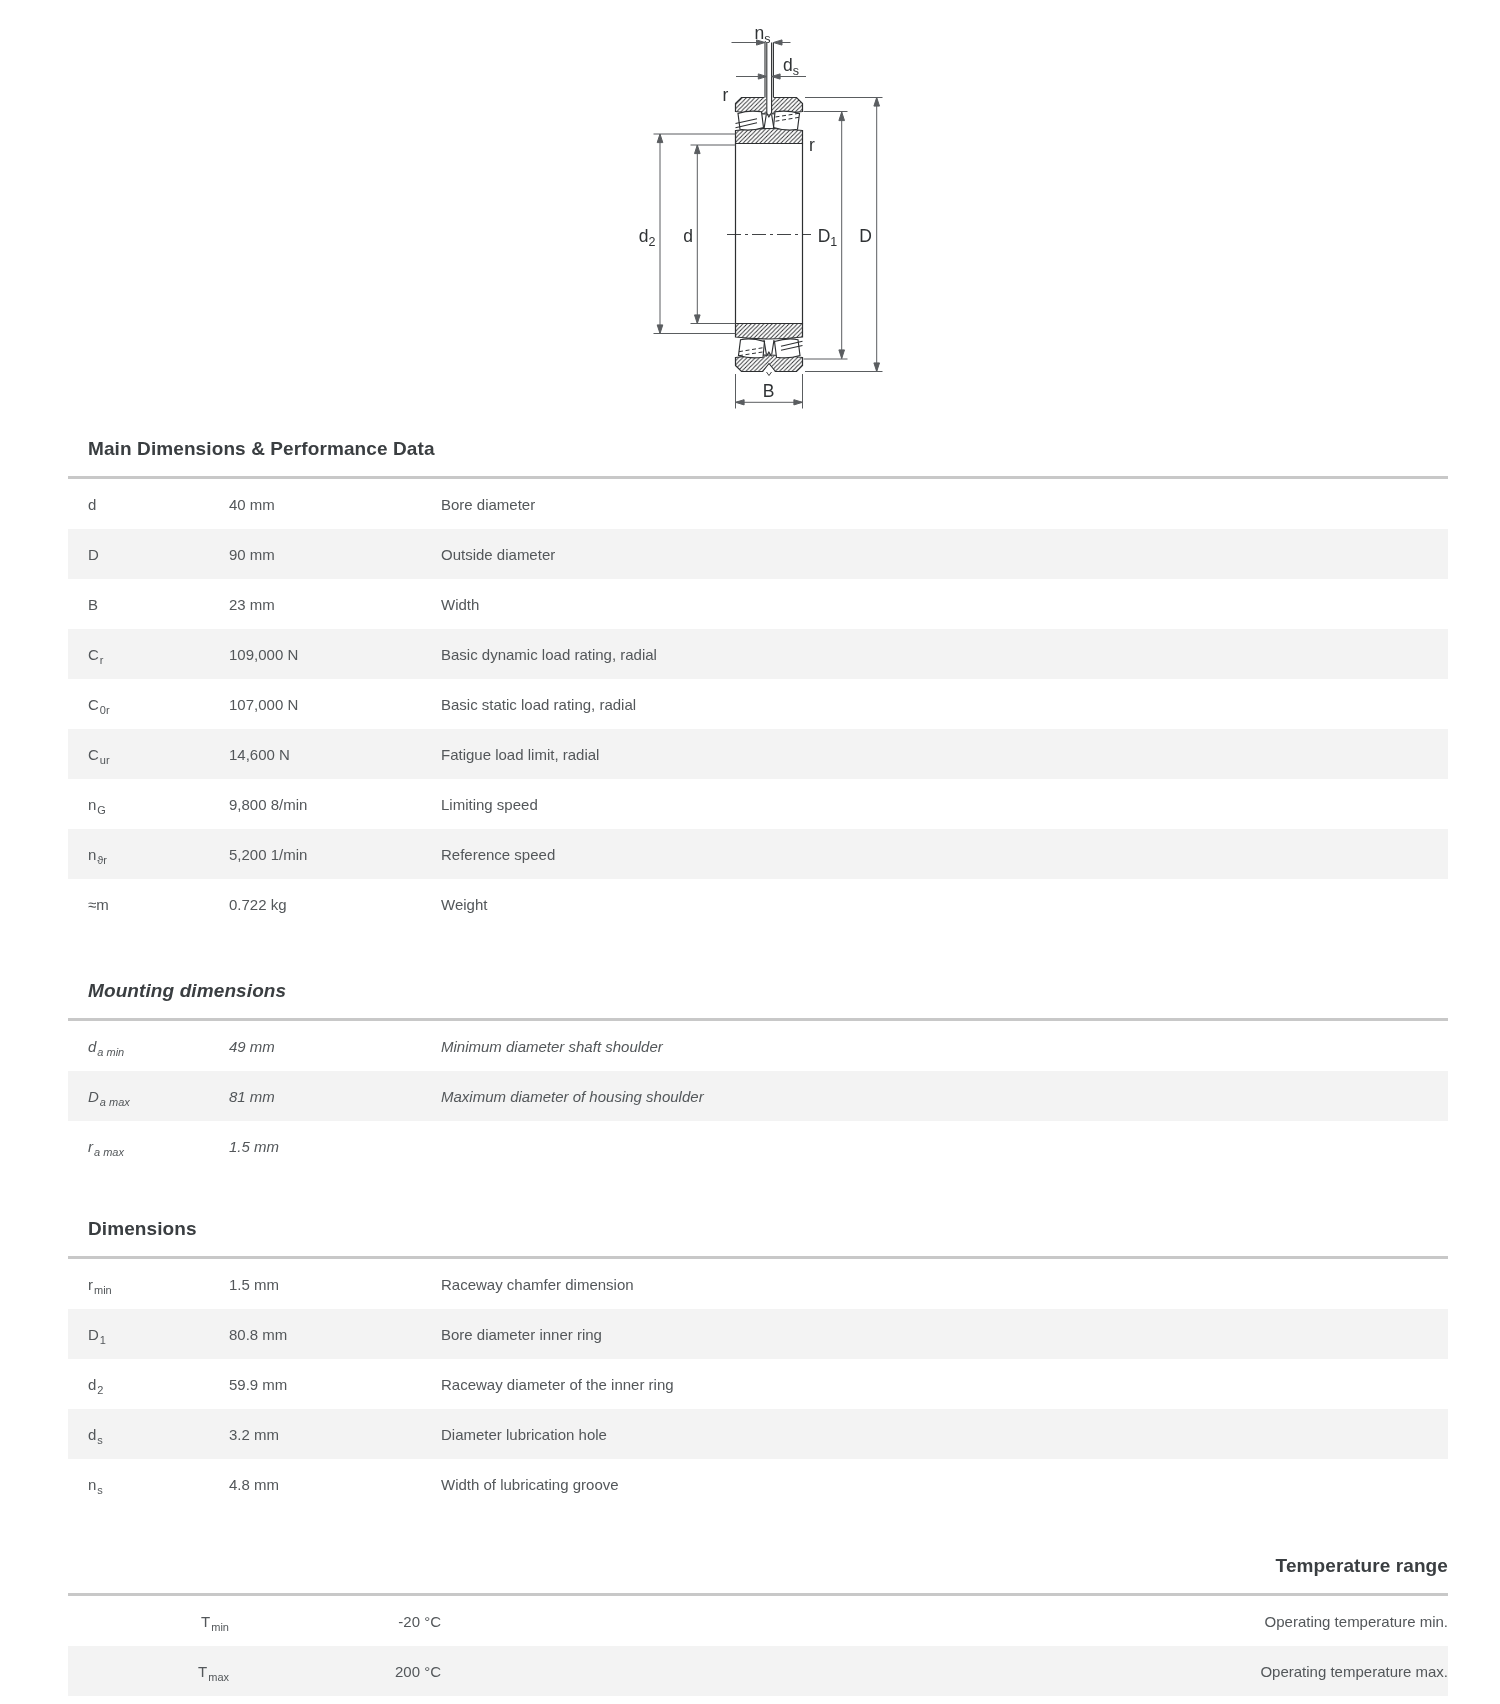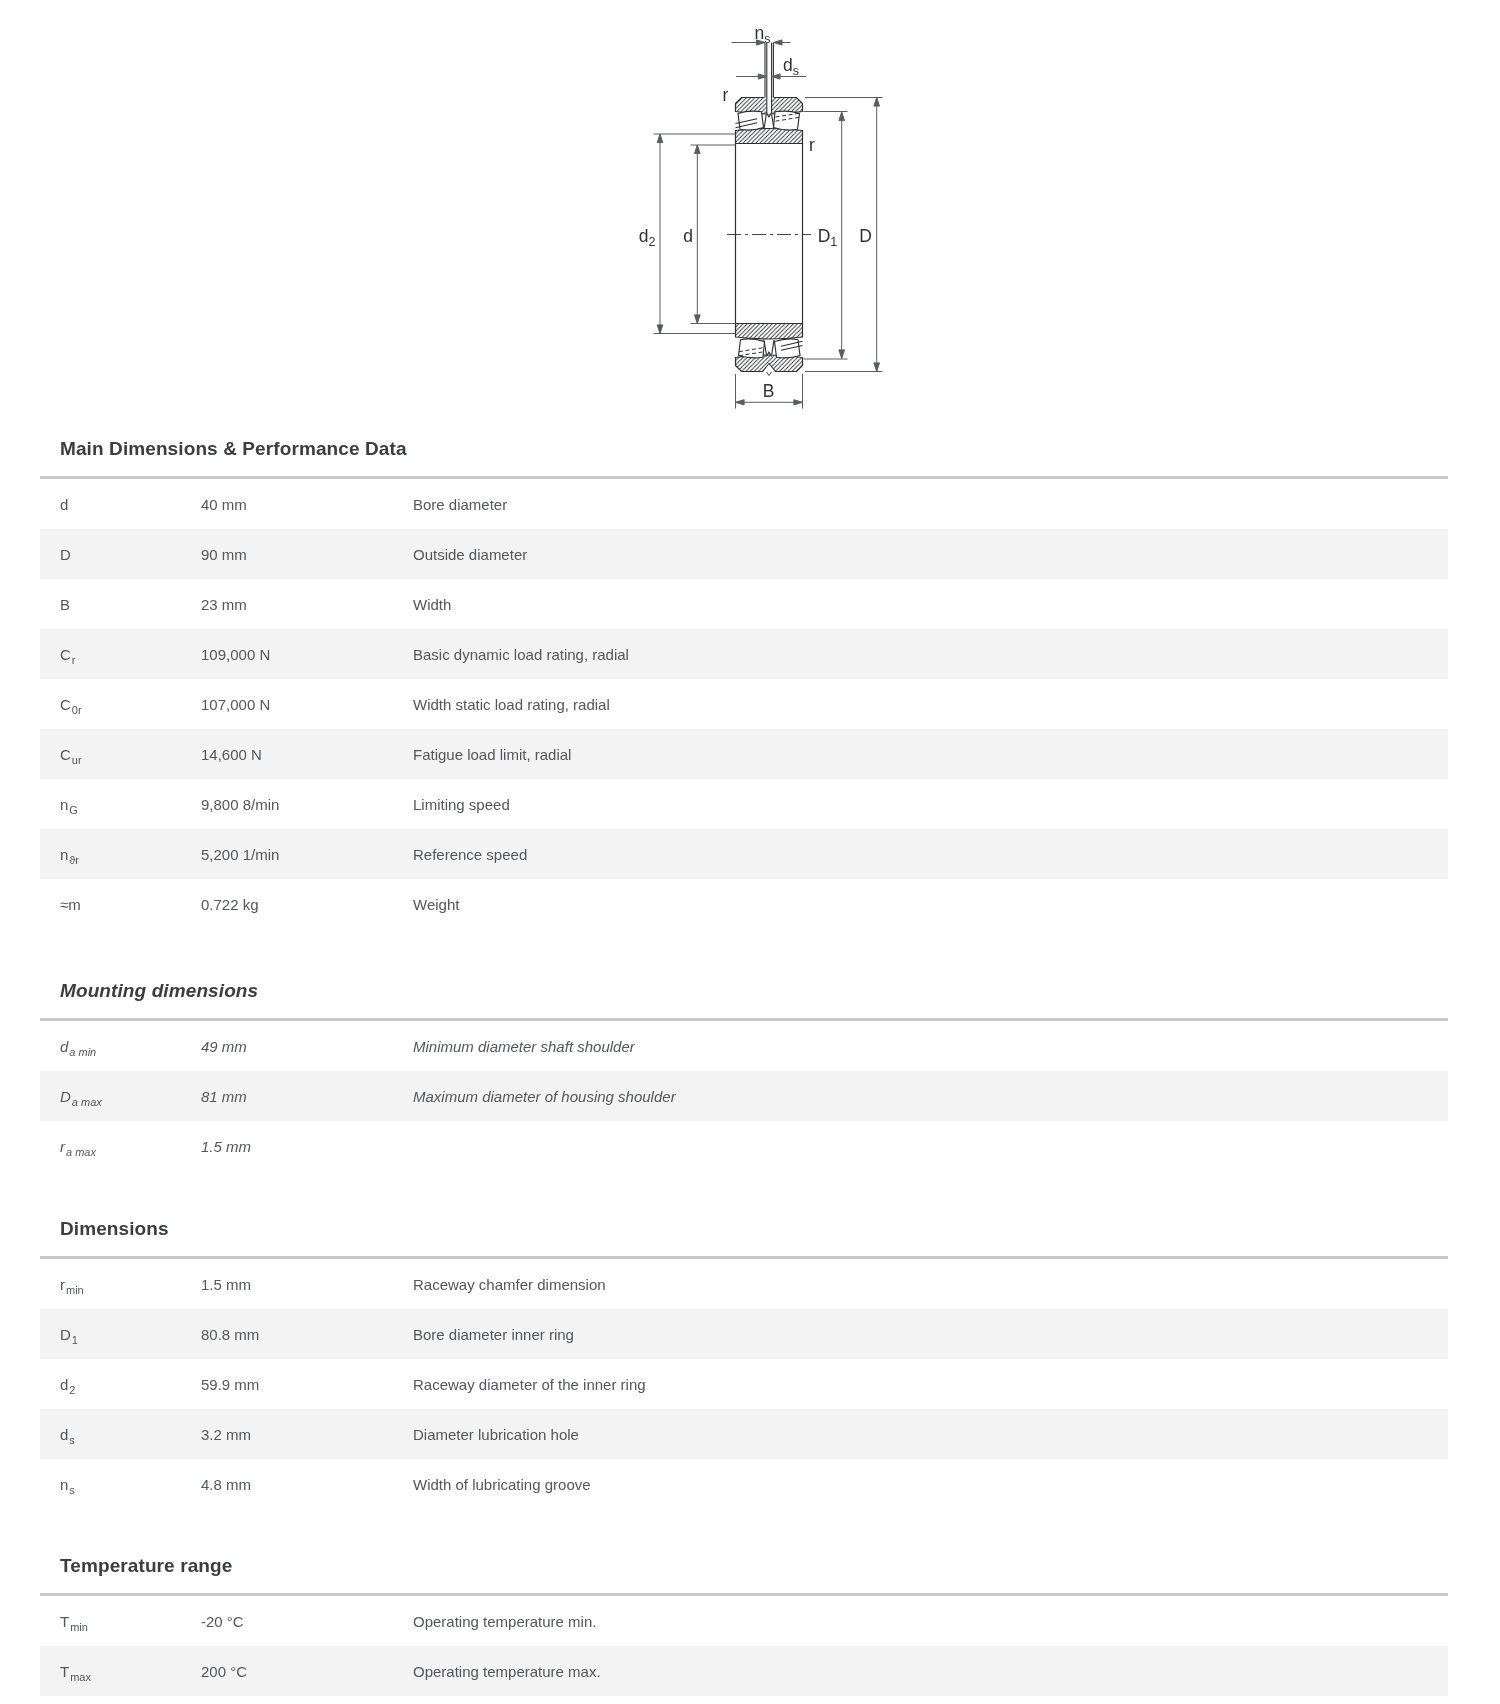--- a/index.html
+++ b/index.html
@@ -2,25 +2,25 @@
 <html><head>
 <meta charset="utf-8">
 <style>
   html,body{margin:0;padding:0;}
   body{
     width:1500px;height:1704px;background:#ffffff;position:relative;overflow:hidden;
     font-family:"Liberation Sans",sans-serif;
     -webkit-font-smoothing:antialiased;
   }
   #drawing{position:absolute;left:0;top:0;}
-  #sections-root .section{position:absolute;left:40px;right:52px;}
+  #sections-root .section{position:absolute;left:68px;right:52px;}
   #sections-root .section:nth-child(1){top:437px;}
   #sections-root .section:nth-child(2){top:979px;font-style:italic;}
   #sections-root .section:nth-child(3){top:1217px;}
-  #sections-root .section:nth-child(4){top:1554px;}
+  #sections-root .section:nth-child(4){top:1554px;text-align:right;}
   h2.sec{
     margin:0;padding-left:20px;font-size:19px;line-height:23px;font-weight:700;
     color:#3a3e41;letter-spacing:.1px;
   }
   .table{margin-top:16px;border-top:3px solid #c8c8c8;}
   .row{
     height:50px;display:grid;grid-template-columns:141px 212px 1fr;
     align-items:center;padding-left:20px;box-sizing:border-box;
     font-size:15px;color:#53575a;
   }
@@ -148,21 +148,21 @@
           <div>Width</div>
         </div>
         <div class="row">
           <div><span>C</span><span class="sub">r</span></div>
           <div>109,000 N</div>
           <div>Basic dynamic load rating, radial</div>
         </div>
         <div class="row">
           <div><span>C</span><span class="sub">0r</span></div>
           <div>107,000 N</div>
-          <div>Width static load rating, radial</div>
+          <div>Basic static load rating, radial</div>
         </div>
         <div class="row">
           <div><span>C</span><span class="sub">ur</span></div>
           <div>14,600 N</div>
           <div>Fatigue load limit, radial</div>
         </div>
         <div class="row">
           <div><span>n</span><span class="sub">G</span></div>
           <div>9,800 8/min</div>
           <div>Limiting speed</div>

